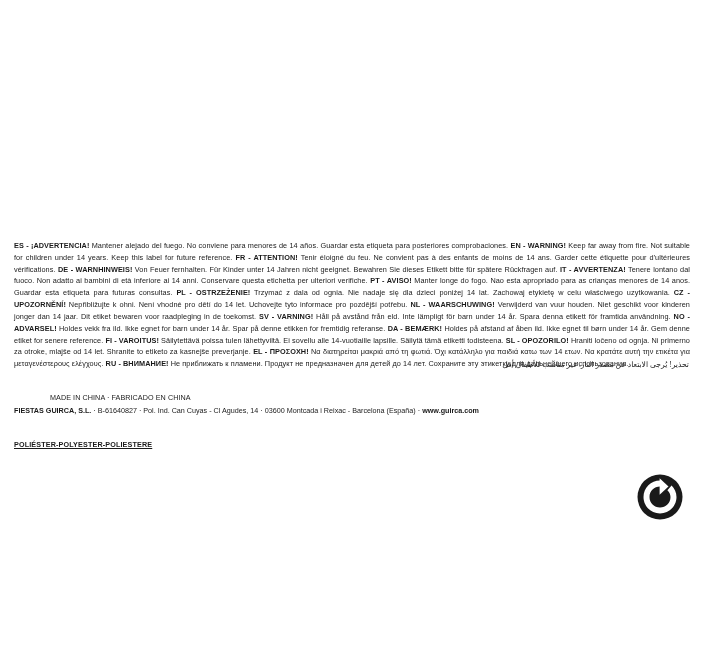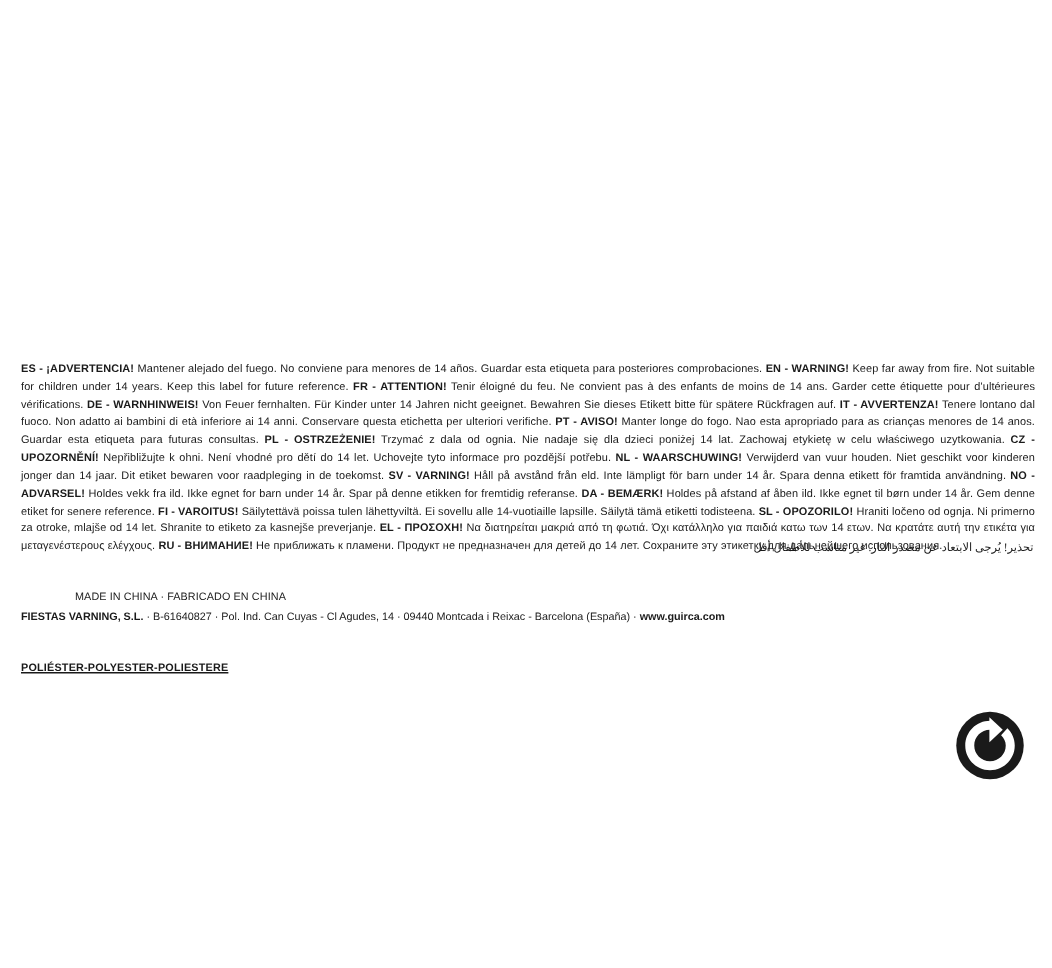--- a/index.html
+++ b/index.html
@@ -107,21 +107,21 @@
 
   <div class="warning-block"><b>ES - ¡ADVERTENCIA!</b> Mantener alejado del fuego. No conviene para menores de 14 años. Guardar esta etiqueta para posteriores comprobaciones. <b>EN - WARNING!</b> Keep far away from fire. Not suitable for children under 14 years. Keep this label for future reference. <b>FR - ATTENTION!</b> Tenir éloigné du feu. Ne convient pas à des enfants de moins de 14 ans. Garder cette étiquette pour d'ultérieures vérifications. <b>DE - WARNHINWEIS!</b> Von Feuer fernhalten. Für Kinder unter 14 Jahren nicht geeignet. Bewahren Sie dieses Etikett bitte für spätere Rückfragen auf. <b>IT - AVVERTENZA!</b> Tenere lontano dal fuoco. Non adatto ai bambini di età inferiore ai 14 anni. Conservare questa etichetta per ulteriori verifiche. <b>PT - AVISO!</b> Manter longe do fogo. Nao esta apropriado para as crianças menores de 14 anos. Guardar esta etiqueta para futuras consultas. <b>PL - OSTRZEŻENIE!</b> Trzymać z dala od ognia. Nie nadaje się dla dzieci poniżej 14 lat. Zachowaj etykietę w celu właściwego uzytkowania. <b>CZ - UPOZORNĚNÍ!</b> Nepřibližujte k ohni. Není vhodné pro dětí do 14 let. Uchovejte tyto informace pro pozdější potřebu. <b>NL - WAARSCHUWING!</b> Verwijderd van vuur houden. Niet geschikt voor kinderen jonger dan 14 jaar. Dit etiket bewaren voor raadpleging in de toekomst. <b>SV - VARNING!</b> Håll på avstånd från eld. Inte lämpligt för barn under 14 år. Spara denna etikett för framtida användning. <b>NO - ADVARSEL!</b> Holdes vekk fra ild. Ikke egnet for barn under 14 år. Spar på denne etikken for fremtidig referanse. <b>DA - BEMÆRK!</b> Holdes på afstand af åben ild. Ikke egnet til børn under 14 år. Gem denne etiket for senere reference. <b>FI - VAROITUS!</b> Säilytettävä poissa tulen lähettyviltä. Ei sovellu alle 14-vuotiaille lapsille. Säilytä tämä etiketti todisteena. <b>SL - OPOZORILO!</b> Hraniti ločeno od ognja. Ni primerno za otroke, mlajše od 14 let. Shranite to etiketo za kasnejše preverjanje. <b>EL - ΠΡΟΣΟΧΗ!</b> Να διατηρείται μακριά από τη φωτιά. Όχι κατάλληλο για παιδιά κατω των 14 ετων. Να κρατάτε αυτή την ετικέτα για μεταγενέστερους ελέγχους. <b>RU - ВНИМАНИЕ!</b> Не приближать к пламени. Продукт не предназначен для детей до 14 лет. Сохраните эту этикетку для дальнейшего использования.</div>
 
   <div class="rtl-block">
     <div>تحذير! يُرجى الابتعاد عن مصدر النار. غير مناسب للأطفال أقل</div>
   </div>
 
   <div class="manufacture">
     <div class="line1">MADE IN CHINA · FABRICADO EN CHINA</div>
     <div class="line2">
-      <span class="company">FIESTAS VARNING, S.L.</span><span class="addr"> · B-61640827 · Pol. Ind. Can Cuyas - Cl Agudes, 14 · 09440 Montcada i Reixac - Barcelona (España) · </span><span class="web">www.guirca.com</span>
+      <span class="company">FIESTAS GUIRCA, S.L.</span><span class="addr"> · B-61640827 · Pol. Ind. Can Cuyas - Cl Agudes, 14 · 03600 Montcada i Reixac - Barcelona (España) · </span><span class="web">www.guirca.com</span>
     </div>
   </div>
 
   <div class="material">POLIÉSTER-POLYESTER-POLIESTERE</div>
 
   <div class="recycle-icon">
     <svg width="46" height="46" viewBox="0 0 46 46" xmlns="http://www.w3.org/2000/svg" aria-hidden="true">
       <circle cx="23" cy="23" r="22.5" fill="#1a1a1a"></circle>
       <path d="M23 6.5 C14 6.5 6.5 13.8 6.5 23 C6.5 32.2 14 39.5 23 39.5 C32 39.5 39.5 32.2 39.5 23 C39.5 18.5 37.6 14.4 34.6 11.5 L30.4 16.2 C32.3 18 33.5 20.4 33.5 23 C33.5 28.9 28.8 33.5 23 33.5 C17.2 33.5 12.5 28.9 12.5 23 C12.5 17.1 17.2 12.5 23 12.5 Z" fill="#ffffff"></path>
       <path d="M22.6 4.2 L22.6 20.8 L31.5 12.5 Z" fill="#ffffff"></path>

